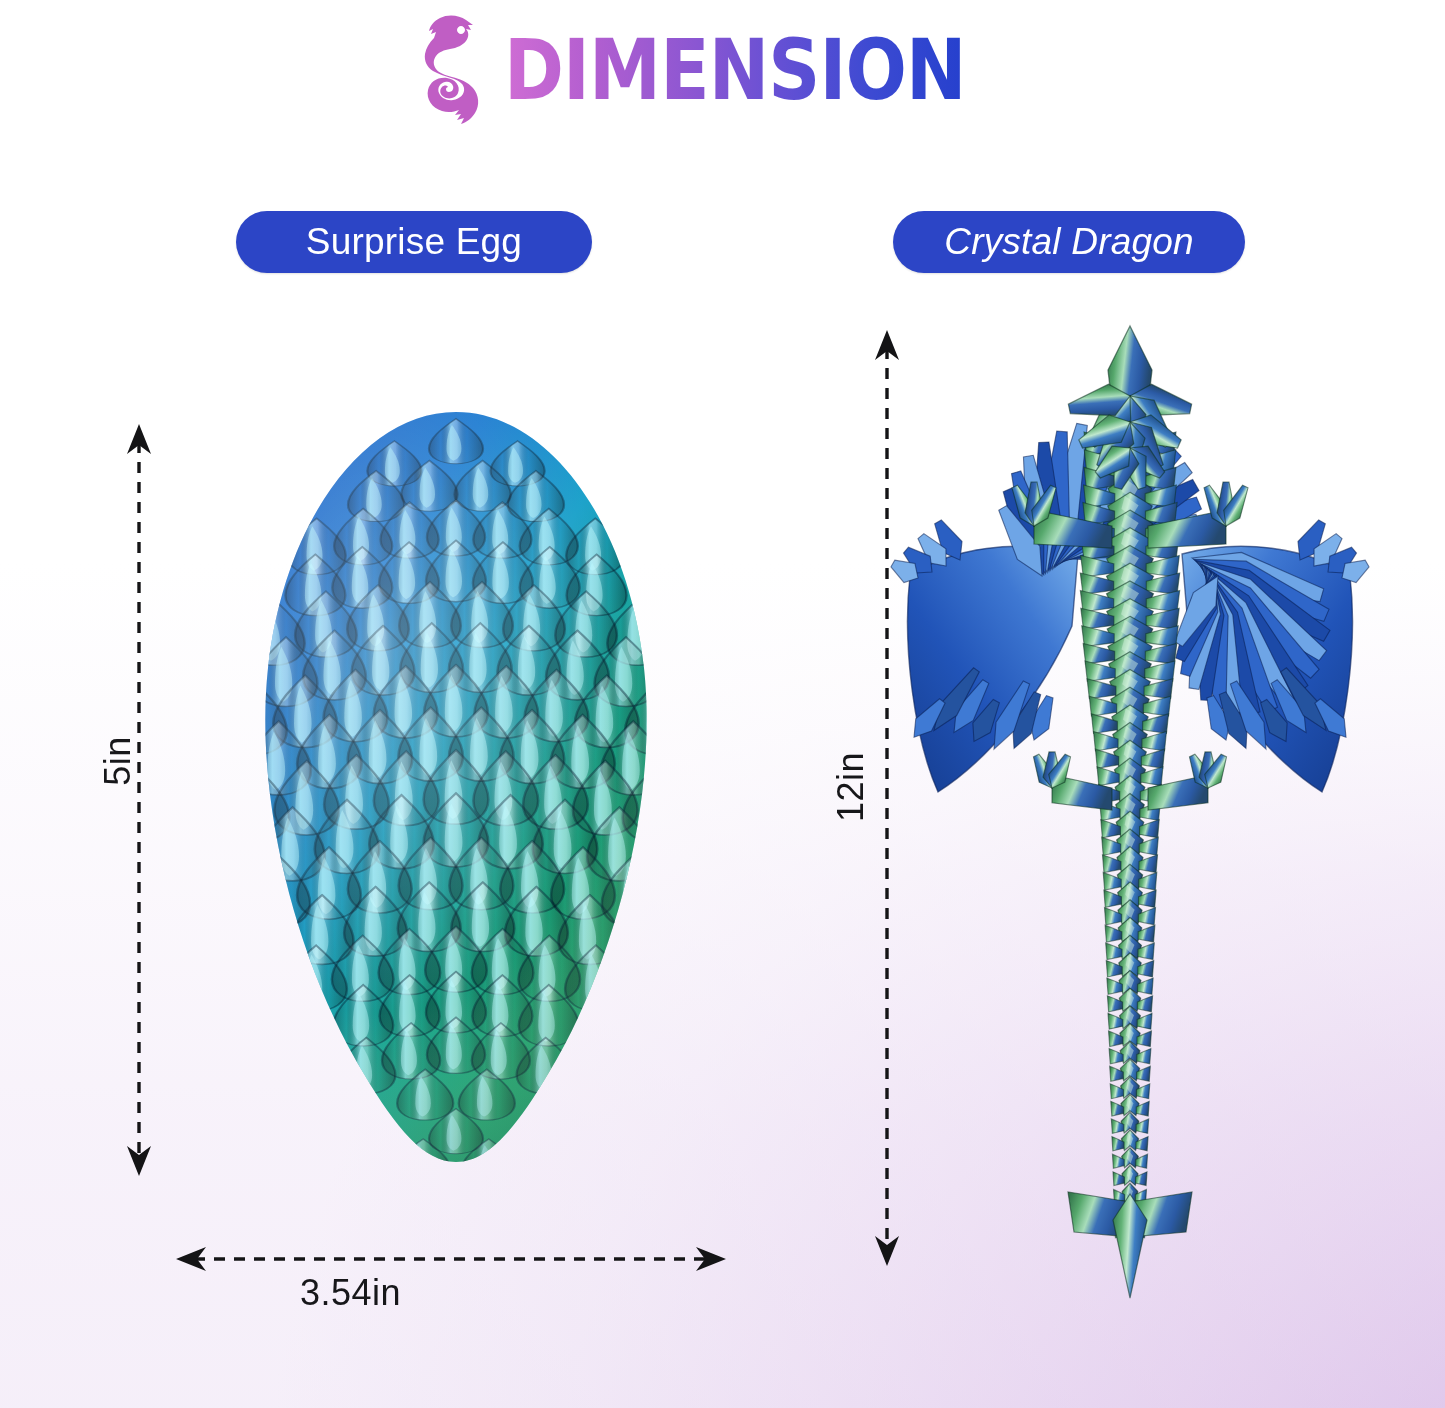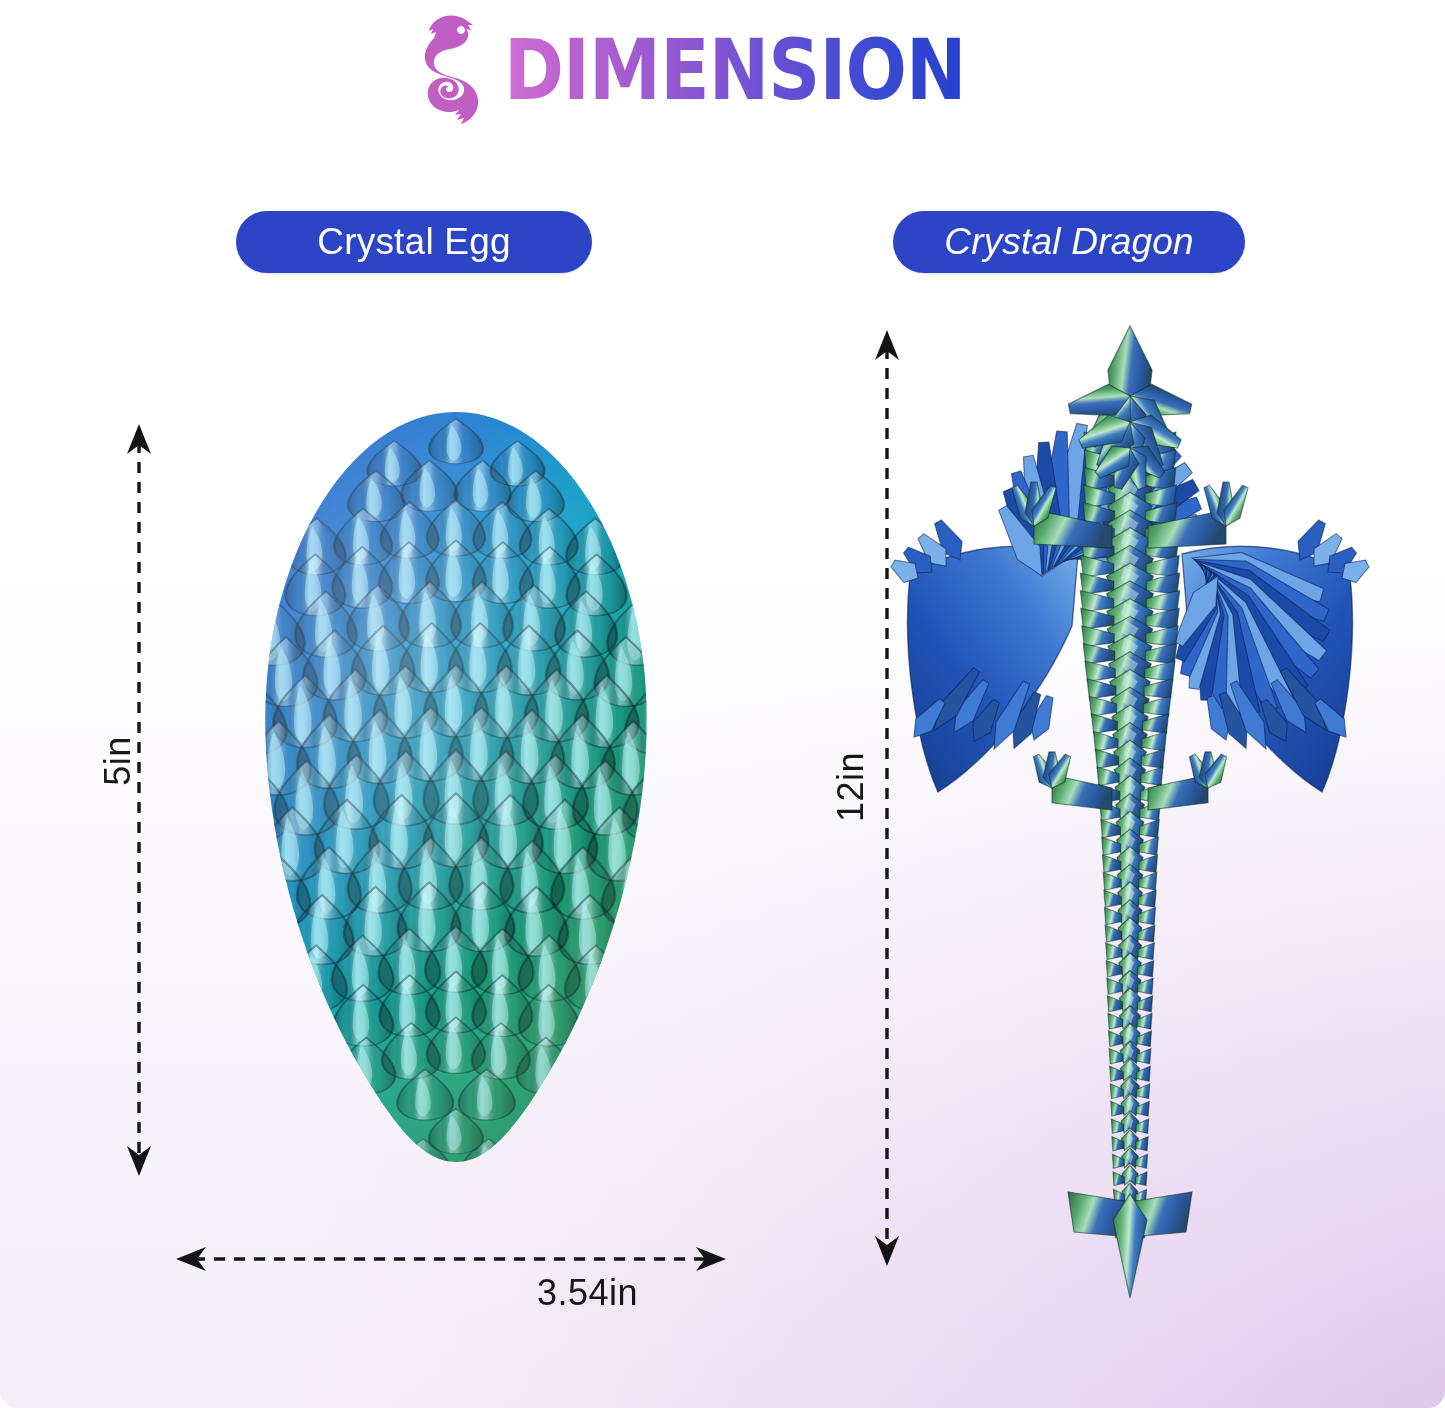--- a/index.html
+++ b/index.html
@@ -9,21 +9,20 @@
     position: relative;
     overflow: hidden;
     background: #ffffff;
   }
   #stage {
     position: relative;
     width: 1445px;
     height: 1408px;
     overflow: hidden;
     background: #ffffff;
-    border-radius: 17px;
   }
   
   #bg-wash {
     position: absolute;
     inset: 0;
     background:
       radial-gradient(125% 115% at 118% 112%, #d6b6e6 0%, #ddc3ea 16%, #e7d4f0 31%, #f1e6f6 48%, #f9f5fb 64%, #ffffff 80%);
     pointer-events: none;
   }
   #bg-wash2 {
@@ -86,21 +85,21 @@
     font-size: 36px;
     color: #17171a;
     white-space: nowrap;
     letter-spacing: 0.5px;
   }
   .rot { transform: rotate(-90deg); transform-origin: center center; }
 
   #egg-v-arrow { left: 124px; top: 424px; }
   #egg-v-label { left: 58px; top: 740px; width: 120px; text-align: center; }
   #egg-h-arrow { left: 176px; top: 1244px; }
-  #egg-h-label { left: 288px; top: 1272px; width: 350px; text-align: right; }
+  #egg-h-label { left: 300px; top: 1272px; width: 350px; text-align: left; }
   #drg-v-arrow { left: 872px; top: 330px; }
   #drg-v-label { left: 786px; top: 766px; width: 130px; text-align: center; }
 
   
   #egg-art { position: absolute; left: 196px; top: 406px; width: 520px; height: 814px; }
   #dragon-art { position: absolute; left: 915px; top: 318px; width: 430px; height: 972px; }
   #egg-art svg, #dragon-art svg { display: block; width: 100%; height: 100%; overflow: visible; }
 </style>
 </head>
 <body>
@@ -119,21 +118,21 @@
         C45 88 52 86 54 81 C57 74 51 67 43 66 C33 65 26 70 24 78 C22 87 28 96 38 99
         C44 101 50 100 55 98 L51 103 L57 102 L53 108 L60 106 L57 112 C63 110 68 106 71 101
         C76 93 75 83 69 76 C64 70 56 67 48 65 C41 63 35 61 32 57 C29 53 29 48 32 44
         C35 40 40 38 46 37 C53 36 59 33 62 29 C65 25 65 20 62 17 L67 18 L64 13 L69 13 Z
         M57 14 C59 14 61 16 61 18 C61 20 59 22 57 22 C55 22 53 20 53 18 C53 16 55 14 57 14 Z"></path>
     </svg>
     <div id="brand-word">DIMENSION</div>
   </div>
 
   <div class="pill" id="pill-egg">
-    <span>Crystal Egg</span>
+    <span>Surprise Egg</span>
   </div>
   <div class="pill" id="pill-dragon">
     <span>Crystal Dragon</span>
   </div>
 
   <div id="egg-art">
     <svg viewBox="0 0 520 814" aria-hidden="true">
       <defs>
         <linearGradient id="eggBody" x1="0.12" y1="0" x2="0.9" y2="1">
           <stop offset="0%" stop-color="#1f63c8"></stop>

